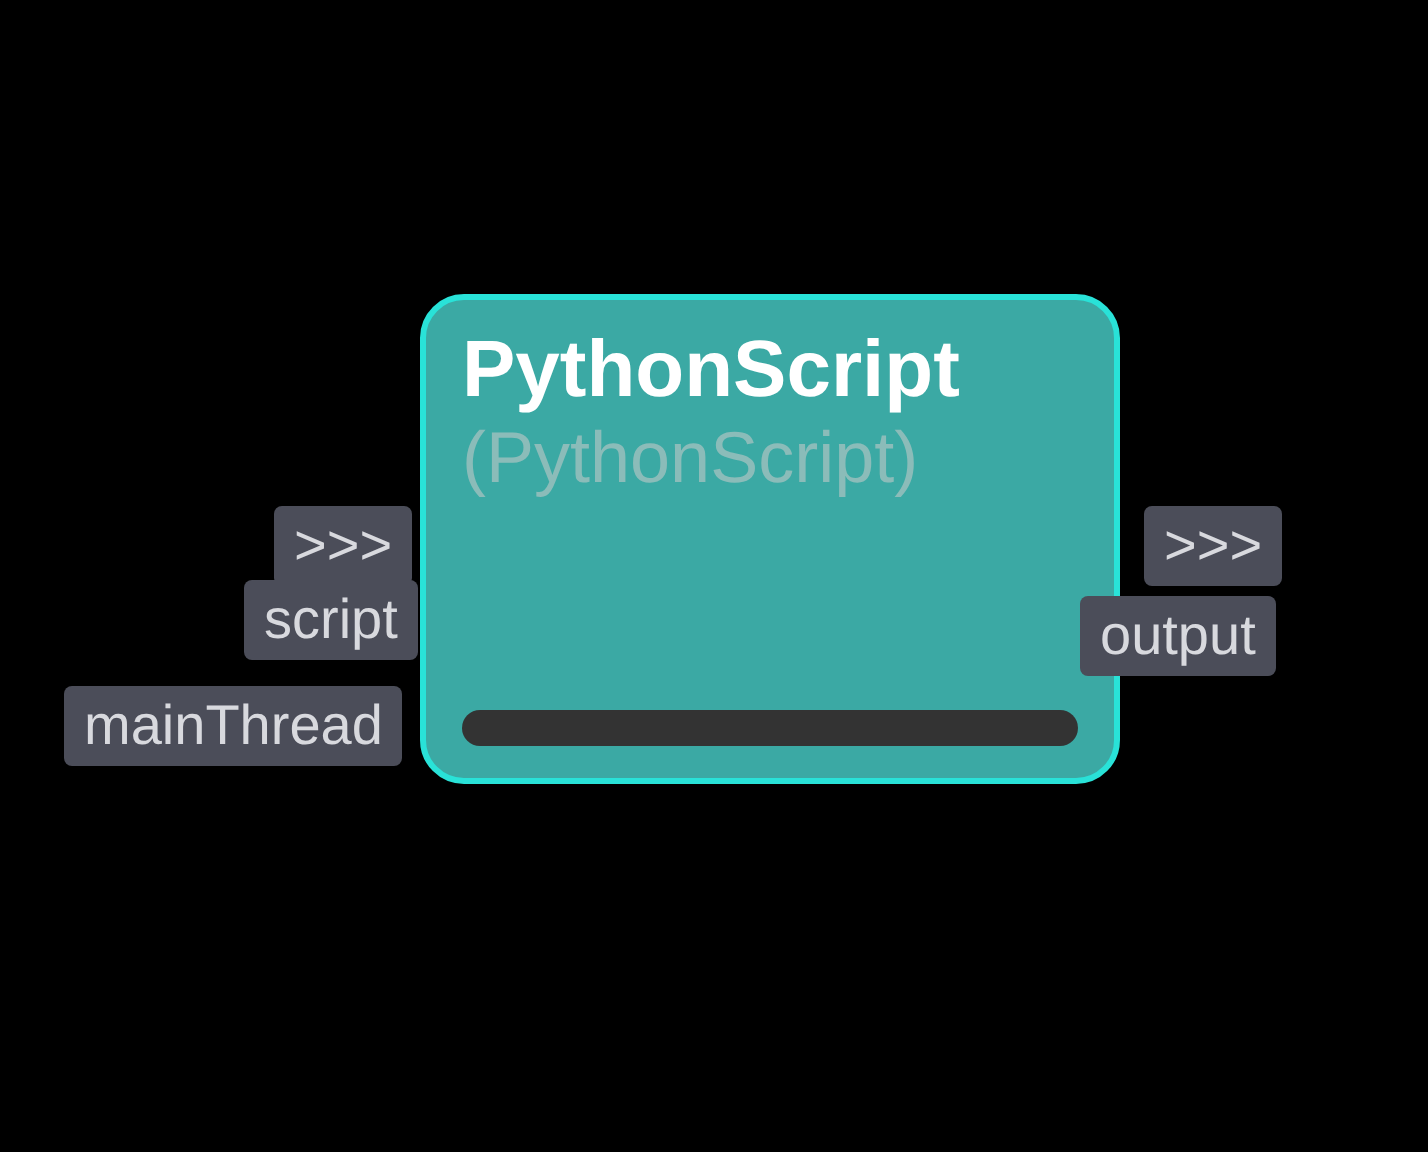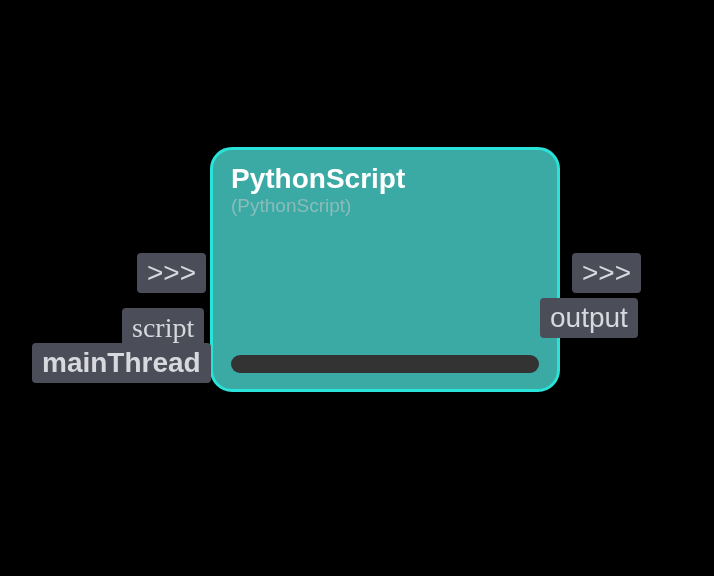--- a/index.html
+++ b/index.html
@@ -19,48 +19,48 @@
       height: 245px;
       background: #3ba9a4;
       border: 3px solid #29e2d8;
       border-radius: 22px;
       padding: 14px 18px 16px 18px;
       display: flex;
       flex-direction: column;
     }
     .node-title {
       color: #fff;
-      font-size: 28px;
+      font-size: 40px;
       font-weight: bold;
       line-height: 1.05;
     }
     .node-subtitle {
       color: #8bbcb9;
-      font-size: 19px;
+      font-size: 36px;
       margin-top: 2px;
     }
     .node-bar {
       margin-top: auto;
       height: 18px;
       width: 100%;
       background: #333333;
       border-radius: 9px;
     }
     .port {
       position: absolute;
       background: #4b4d59;
       color: #d8d9de;
       font-size: 28px;
       padding: 4px 10px;
       border-radius: 4px;
       white-space: nowrap;
     }
     .port-in-1 { left: 137px; top: 253px; }
-    .port-in-2 { left: 122px; top: 308px; font-family: Liberation Serif, serif; }
-    .port-in-3 { left: 32px;  top: 343px; font-weight: bold; }
+    .port-in-2 { left: 122px; top: 290px; }
+    .port-in-3 { left: 32px;  top: 343px; }
     .port-out-1 { left: 572px; top: 253px; }
     .port-out-2 { left: 540px; top: 298px; }
   </style>
 </head>
 <body>
 
 <div class="node">
   <div class="node-title">PythonScript</div>
   <div class="node-subtitle">(PythonScript)</div>
   <div class="node-bar"></div>

